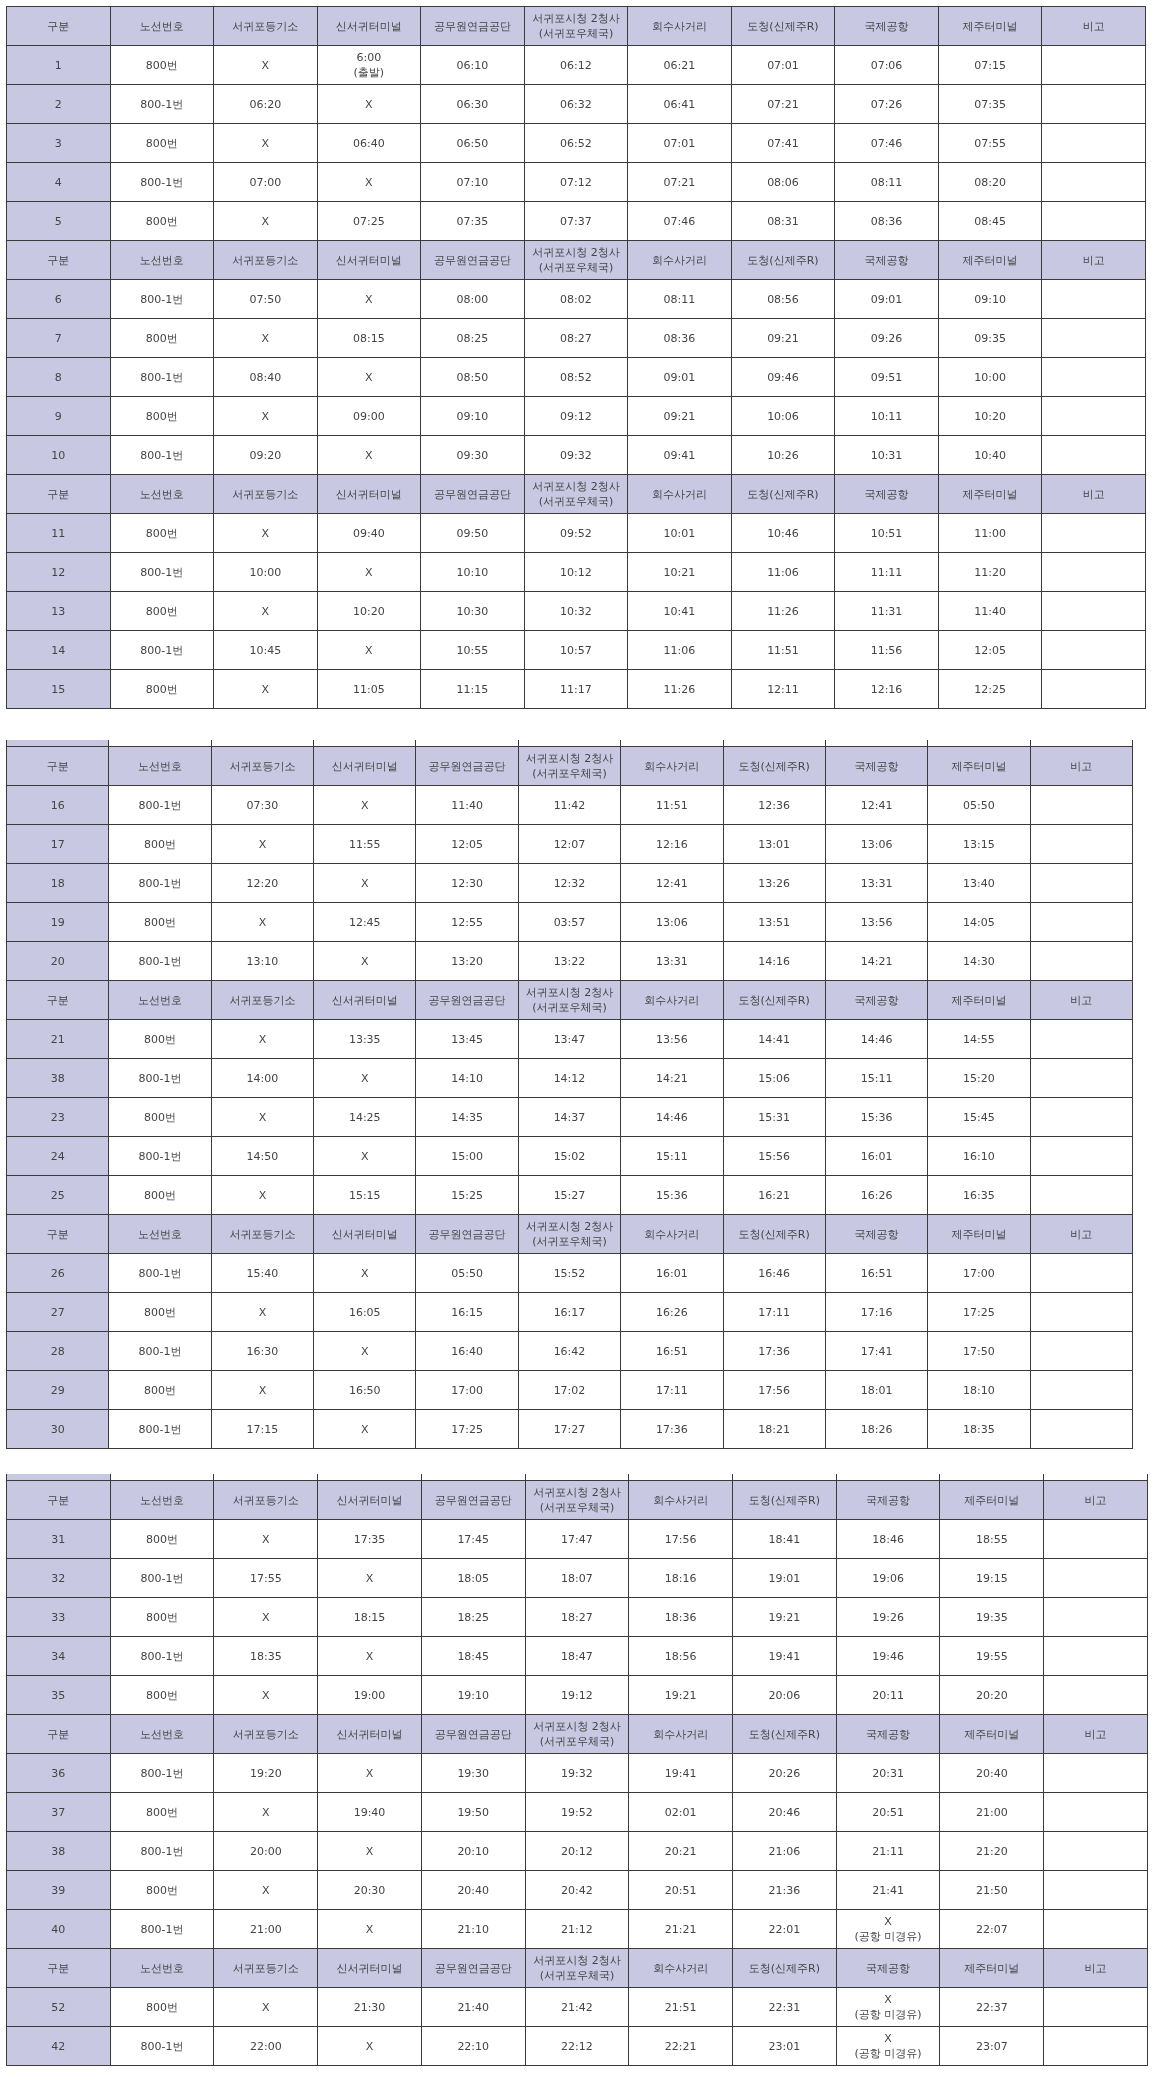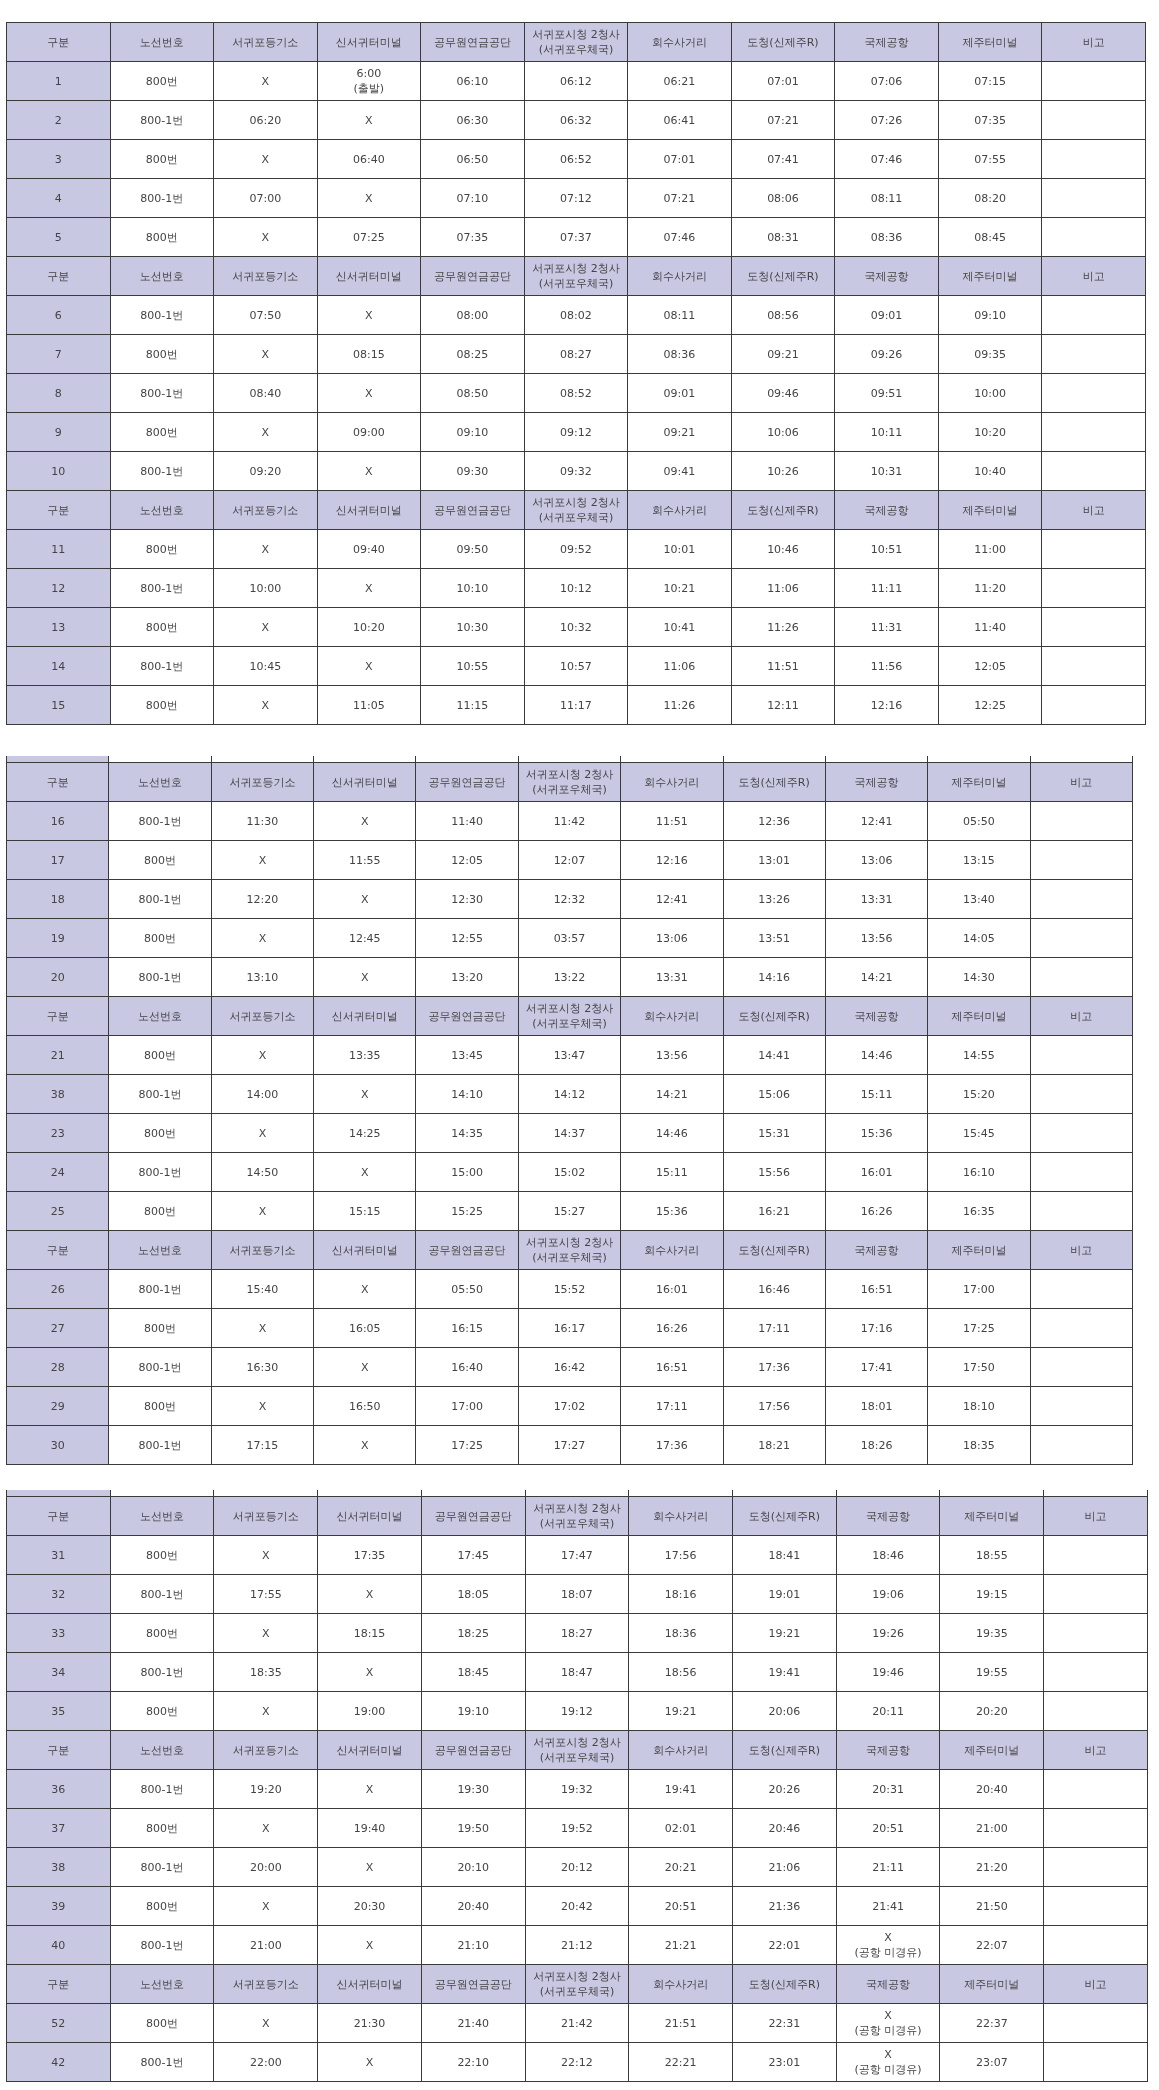--- a/index.html
+++ b/index.html
@@ -1,18 +1,18 @@
 <!DOCTYPE html>
 <html><head>
 <meta charset="utf-8">
 <style>
   html, body { margin: 0; padding: 0; background: #ffffff; }
   body { width: 1159px; height: 2090px; position: relative; overflow: hidden;
          font-family: "DejaVu Sans", "Liberation Sans", sans-serif; color: #333333; }
-  .block { position: absolute; left: 6px; overflow: hidden; margin-top: 16px; }
+  .block { position: absolute; left: 6px; overflow: hidden; }
   table { border-collapse: collapse; table-layout: fixed; width: 100%; }
   td { border: 1.5px solid #3a3a3a; text-align: center; vertical-align: middle;
        font-size: 11px; line-height: 15px; padding: 0; overflow: hidden; white-space: nowrap; color: #444; }
   tr.row td { height: 38px; background: #ffffff; }
   tr.hdr td { height: 38px; background: #c9c8e3; color: #444; }
   td.idx { background: #c9c8e3 !important; }
   tr.sliver td { height: 6px; border-top: none; background: #ffffff; }
   tr.sliver td.idx { background: #c9c8e3; }
   .two { display: block; text-align: center; }
 </style>
@@ -300,21 +300,21 @@
           </td>
           <td><span>회수사거리</span></td>
           <td><span>도청(신제주R)</span></td>
           <td><span>국제공항</span></td>
           <td><span>제주터미널</span></td>
           <td><span>비고</span></td>
         </tr>
         <tr class="row">
           <td class="idx"><span>16</span></td>
           <td><span>800-1번</span></td>
-          <td><span>11:30</span></td>
+          <td><span>07:30</span></td>
           <td><span>X</span></td>
           <td><span>11:40</span></td>
           <td><span>11:42</span></td>
           <td><span>11:51</span></td>
           <td><span>12:36</span></td>
           <td><span>12:41</span></td>
           <td><span>05:50</span></td>
           <td><span></span></td>
         </tr>
         <tr class="row">

